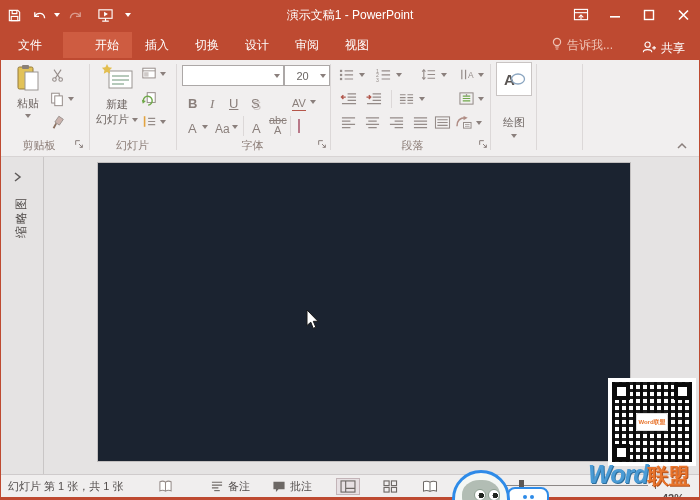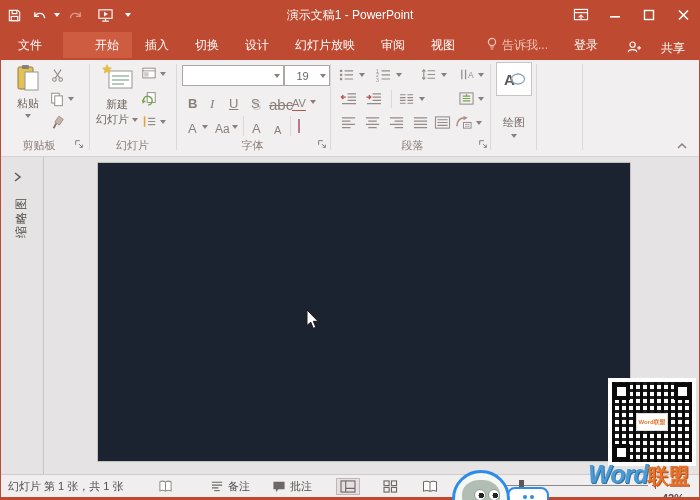--- a/index.html
+++ b/index.html
@@ -15,40 +15,40 @@
       color:#fff;font-size:12px;pointer-events:none;}
   .winctrl{position:absolute;right:0;top:0;height:30px;display:flex;}
   .winctrl .wbtn{width:34px;height:30px;display:flex;align-items:center;justify-content:center;}
   
   .tabrow{position:absolute;left:0;top:30px;width:700px;height:30px;background:var(--chrome-red,#BE4A31);
       display:flex;align-items:stretch;color:#fff;font-size:12px;}
   .tab{padding:0 13px;display:flex;align-items:center;white-space:nowrap;}
   .tab.active{background:var(--tab-active,#CE5C41);margin:2px 0;padding-left:32px;}
   .tabrow .spacer{flex:1;}
   .tab.tellme{color:#EFC4B6;gap:4px;}
-  .tab.share{background:var(--share-btn,#A93E26);gap:20px;margin:18px 2px;}
+  .tab.share{background:var(--share-btn,#A93E26);gap:5px;margin:18px 2px;}
   
   .ribbon{position:absolute;left:0;top:60px;width:700px;height:96px;background:var(--ribbon-bg,#F1EFEF);
       border-bottom:1px solid #D8D4D4;font-size:11px;color:#6d6461;}
   .gsep{position:absolute;top:4px;width:1px;height:86px;background:#DCD8D8;}
   .glabel{position:absolute;top:78px;height:14px;line-height:14px;text-align:center;color:#8b7c76;font-size:11px;}
   .launcher{position:absolute;top:79px;width:11px;height:11px;}
   .dd{width:0;height:0;border-left:3.5px solid transparent;border-right:3.5px solid transparent;
       border-top:4px solid #8a7f7c;display:inline-block;}
   .ribbon .bigbtn{position:absolute;display:flex;flex-direction:column;align-items:center;}
   .smallbtn{position:absolute;display:flex;align-items:center;}
   .combo{position:absolute;height:19px;background:#fff;border:1px solid #ACA8A7;display:flex;
       align-items:center;justify-content:flex-end;padding-right:3px;color:#6b6664;font-size:11px;}
   .combo .val{flex:1;text-align:center;}
   .fbtn{position:absolute;height:17px;display:flex;align-items:flex-end;color:#8a7f7b;font-size:13px;line-height:13px;}
   .b-bold{font-weight:bold;}
   .b-italic{font-style:italic;font-family:"Liberation Serif",serif;}
   .b-under{text-decoration:underline;}
   .b-shadow{text-shadow:1.5px 1.5px 0 #c9c2c0;}
-  .b-strike{text-decoration:line-through;font-size:15px;}
+  .b-strike{text-decoration:line-through;font-size:11px;margin-top:16px;}
   .b-av{font-size:11px;border-bottom:1px solid #b5564a;}
   .b-case{font-size:12px;}
   .eraser{width:12px;height:8px;background:#E8A0B4;border:1px solid #b87888;transform:skewX(-20deg);}
   .vline{position:absolute;width:1px;background:#DCD8D8;}
   .collapse-chevron{position:absolute;left:676px;top:80px;}
   
   .workspace{position:absolute;left:0;top:157px;width:700px;height:317px;background:var(--workspace-bg,#E5E3E3);}
   .thumb-pane{position:absolute;left:0;top:0;width:43px;height:317px;border-right:1px solid #C9C6C6;}
   .pane-chevron{position:absolute;left:13px;top:12px;}
   .pane-label{position:absolute;left:21px;top:60px;transform:translate(-50%,-50%) rotate(-90deg);
@@ -163,34 +163,32 @@
   </div>
 
   <div class="tabrow">
     <div style="width:5px"></div>
     <div class="tab">文件</div>
     <div style="width:8px"></div>
     <div class="tab active">开始</div>
     <div class="tab">插入</div>
     <div class="tab">切换</div>
     <div class="tab">设计</div>
-    <div class="tab">幻灯片放映</div>
     <div class="tab">审阅</div>
     <div class="tab">视图</div>
     <div class="spacer"></div>
     <div class="tab tellme">
       <span>
         <svg width="12" height="14" viewBox="0 0 12 14">
             <circle cx="6" cy="5" r="3.6" fill="none" stroke="#EFC4B6" stroke-width="1.2"></circle>
             <path d="M4.2 10h3.6M4.7 12h2.6" stroke="#EFC4B6" stroke-width="1.2"></path>
           </svg>
       </span>
       <span>告诉我...</span>
     </div>
-    <div class="tab">登录</div>
     <div class="tab share">
       <span>
         <svg width="15" height="14" viewBox="0 0 16 15">
             <circle cx="7" cy="5" r="2.8" fill="none" stroke="#fff" stroke-width="1.2"></circle>
             <path d="M2.5 13c0-3.5 9-3.5 9 0" fill="none" stroke="#fff" stroke-width="1.2"></path>
             <path d="M12 8.5h4M14 6.5v4" stroke="#fff" stroke-width="1.2"></path>
           </svg>
       </span>
       <span>共享</span>
     </div>
@@ -271,21 +269,21 @@
       <span class="dd" style="margin-left:3px"></span>
     </div>
     <div class="glabel" style="left:95px;width:75px">幻灯片</div>
     <div class="gsep" style="left:176px"></div>
 
     <div class="combo" style="left:182px;top:5px;width:97px">
       <span class="val"></span>
       <span class="dd"></span>
     </div>
     <div class="combo" style="left:284px;top:5px;width:41px">
-      <span class="val">19</span>
+      <span class="val">20</span>
       <span class="dd"></span>
     </div>
     <div class="fbtn b-bold" style="left:188px;top:33px">B</div>
     <div class="fbtn b-italic" style="left:210px;top:33px">I</div>
     <div class="fbtn b-under" style="left:229px;top:33px">U</div>
     <div class="fbtn b-shadow" style="left:251px;top:33px">S</div>
     <div class="fbtn b-strike" style="left:269px;top:34px">abc</div>
     <div class="fbtn b-av" style="left:292px;top:33px">AV</div>
     <span class="dd" style="position:absolute;left:310px;top:40px"></span>
     <div class="fbtn" style="left:188px;top:58px">

